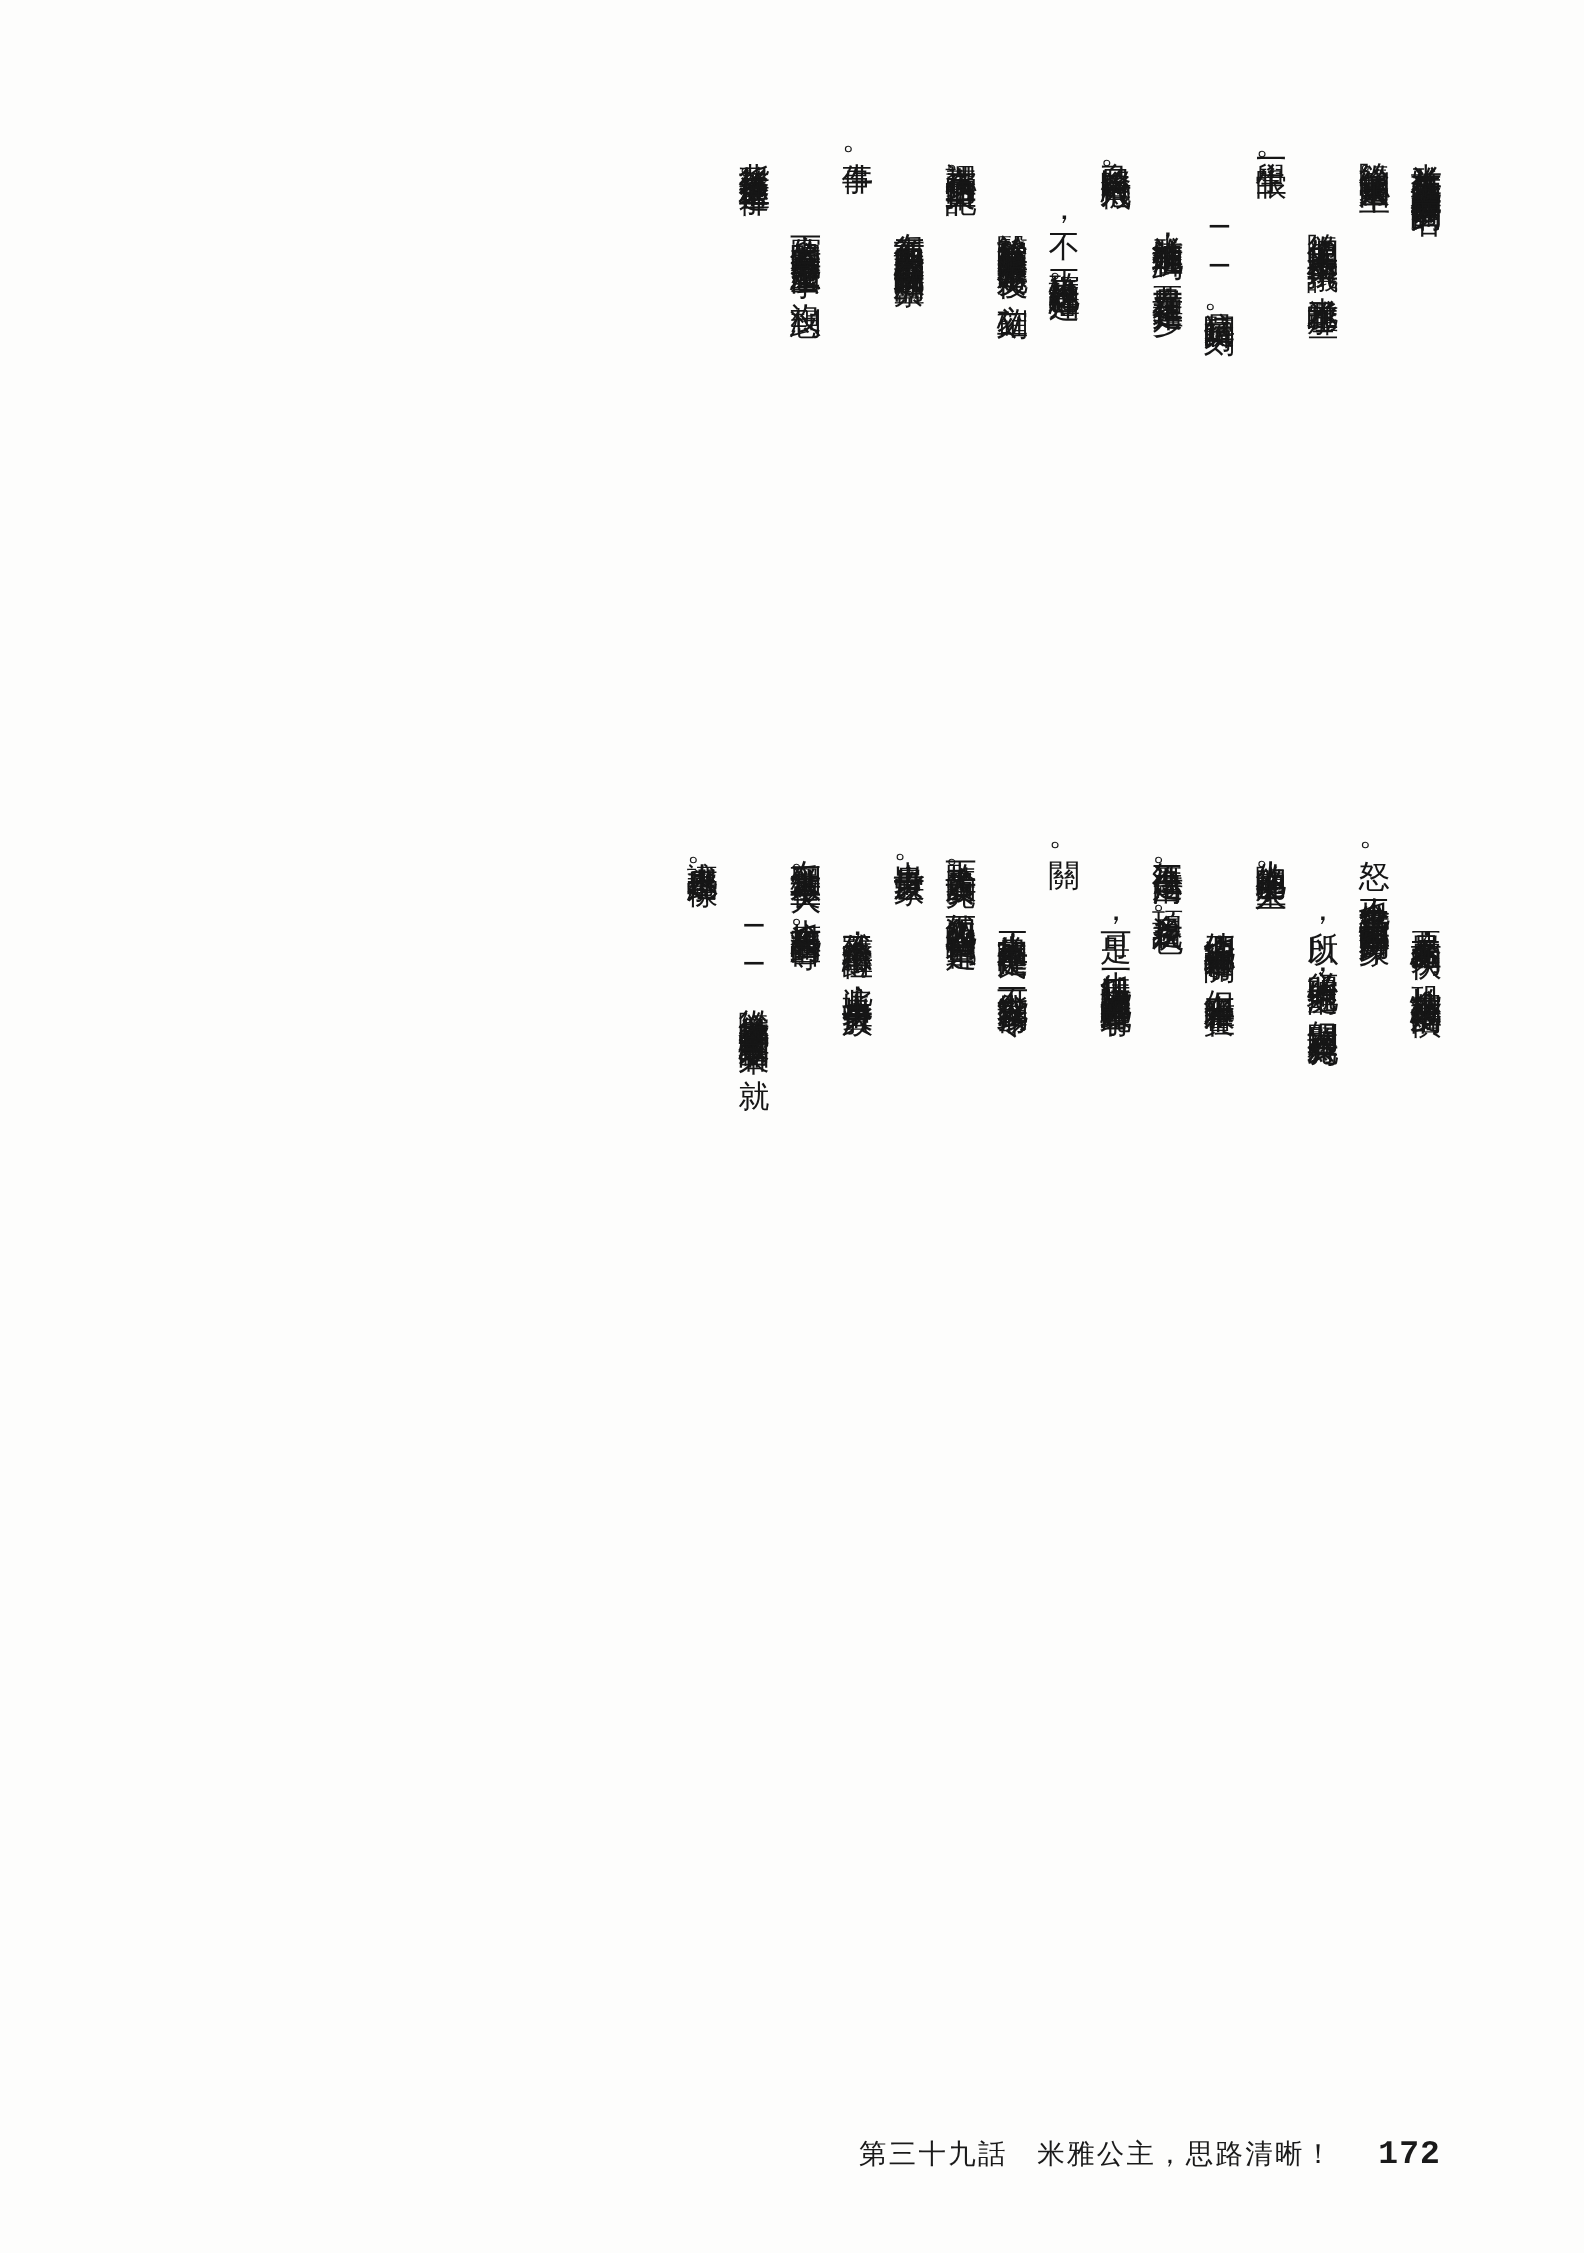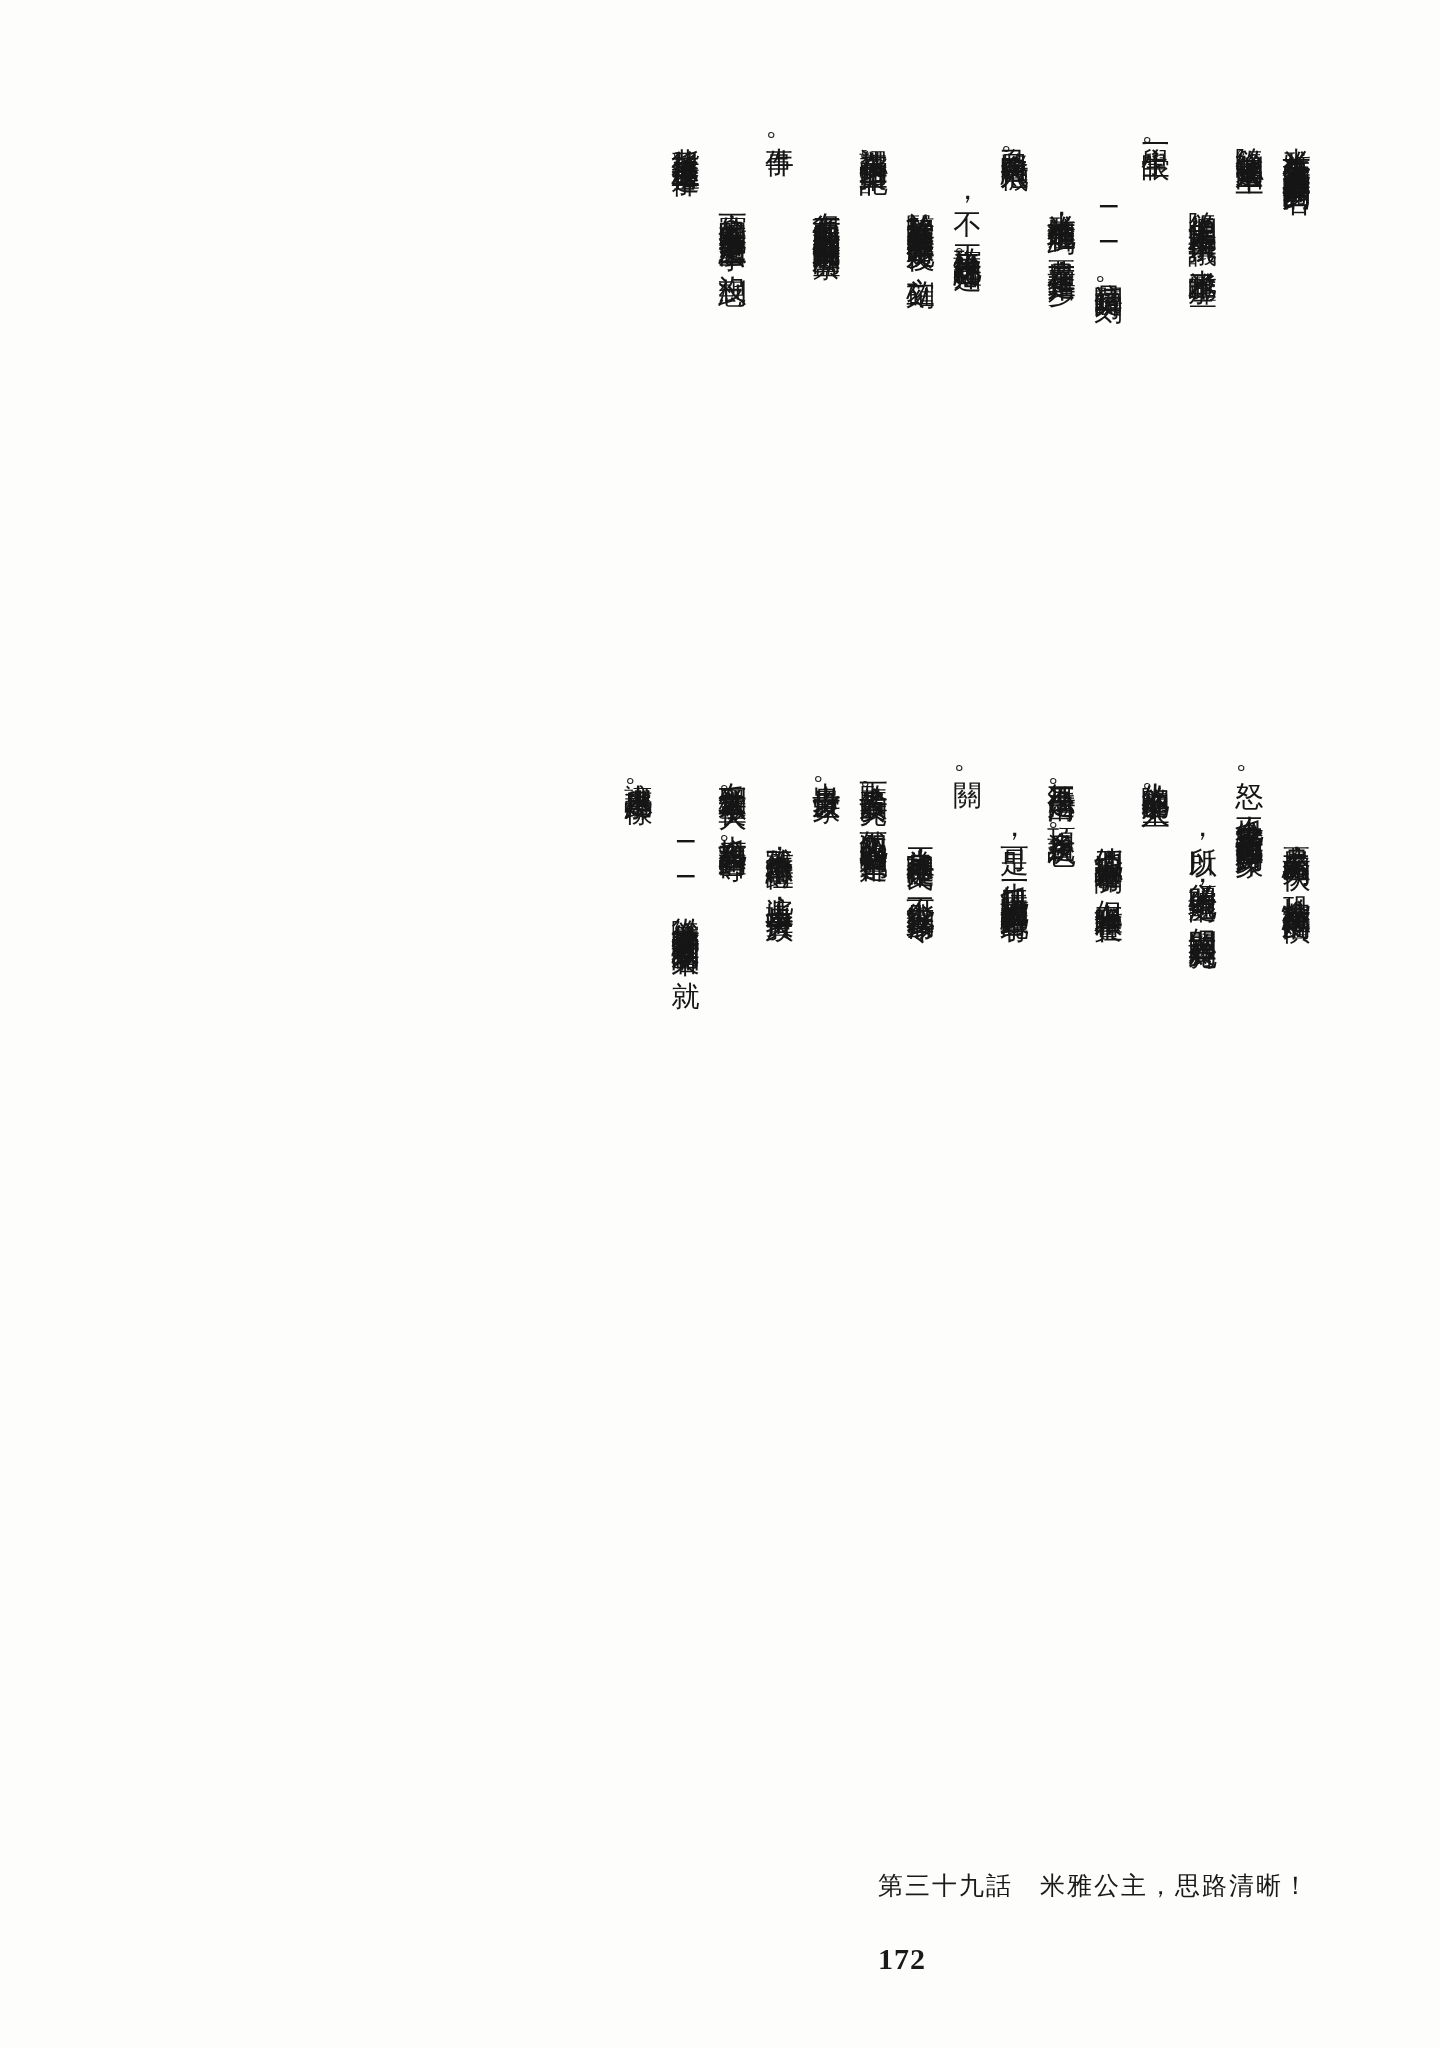--- a/index.html
+++ b/index.html
@@ -56,35 +56,34 @@
     flex-direction: row-reverse;
   }
   .group-upper .col, .group-lower .col {
     height: 100%;
   }
   .footer {
     position: absolute;
     bottom: 72px;
     right: 130px;
     display: flex;
-    flex-direction: column;
     align-items: baseline;
     gap: 40px;
   }
   .chapter-title {
     font-size: 25px;
     letter-spacing: 2px;
     color: #1a1a1a;
     font-family: "DejaVu Serif", "Liberation Serif", serif;
   }
   .page-number {
     font-size: 30px;
     font-weight: bold;
     color: #1a1a1a;
-    font-family: Liberation Serif, serif;
+    font-family: Liberation Mono, monospace;
     letter-spacing: 1px;
   }
 </style>
 </head>
 <body>
 
 <div class="page">
 
   <div class="group-upper">
     <div class="col">米雅首先進行的是將直接與事件有關的四名</div>

